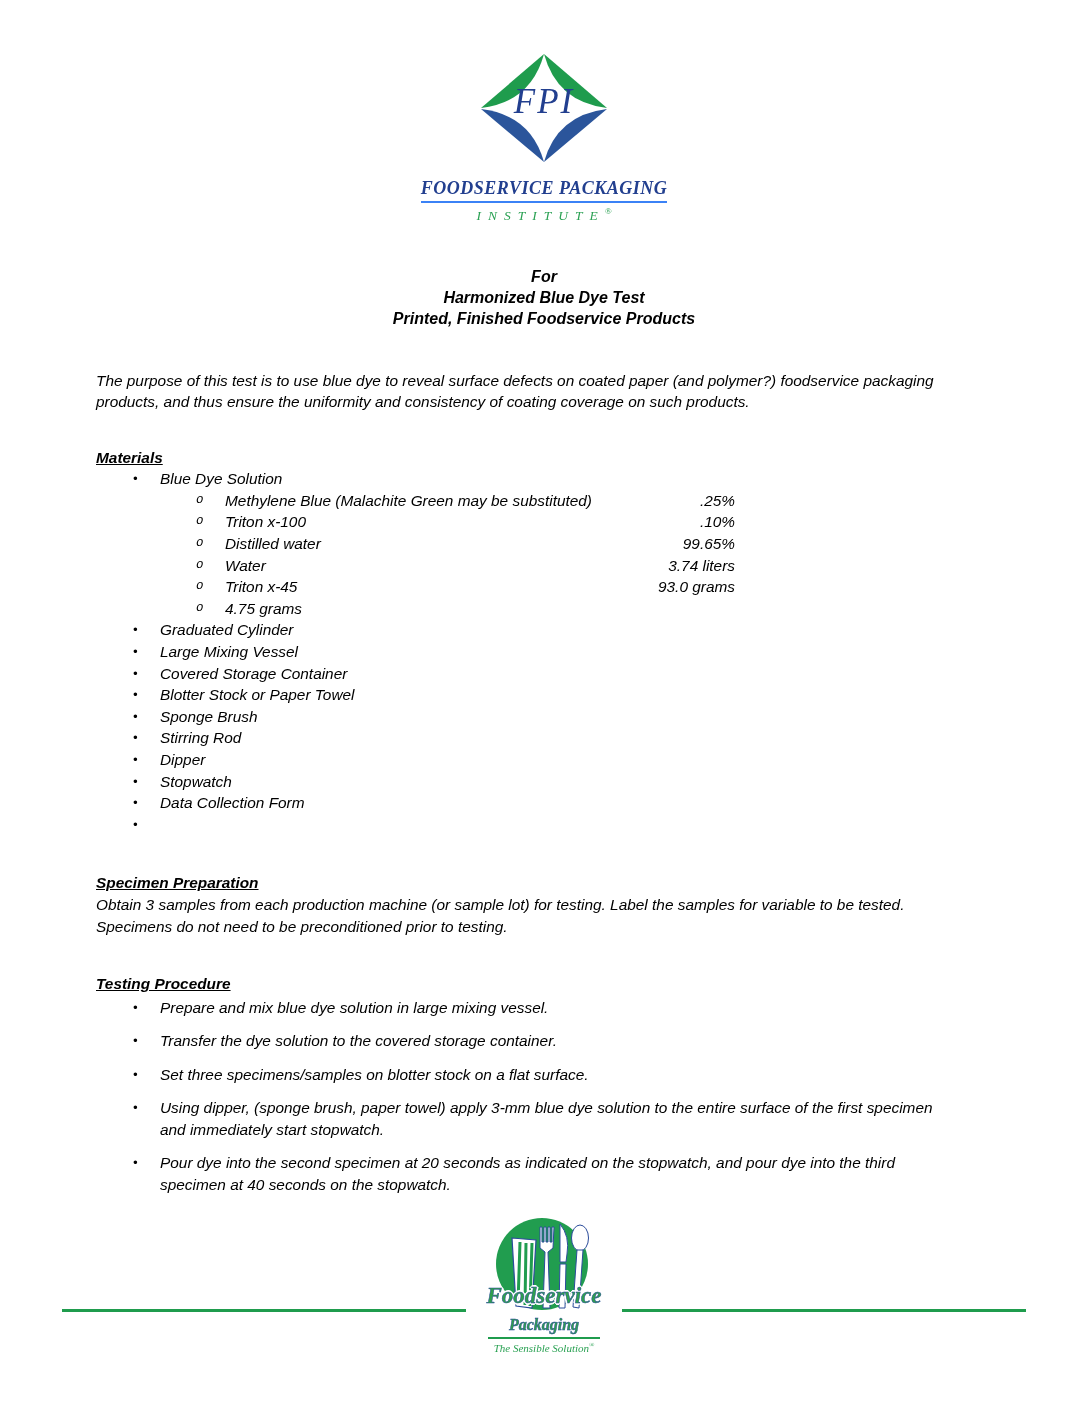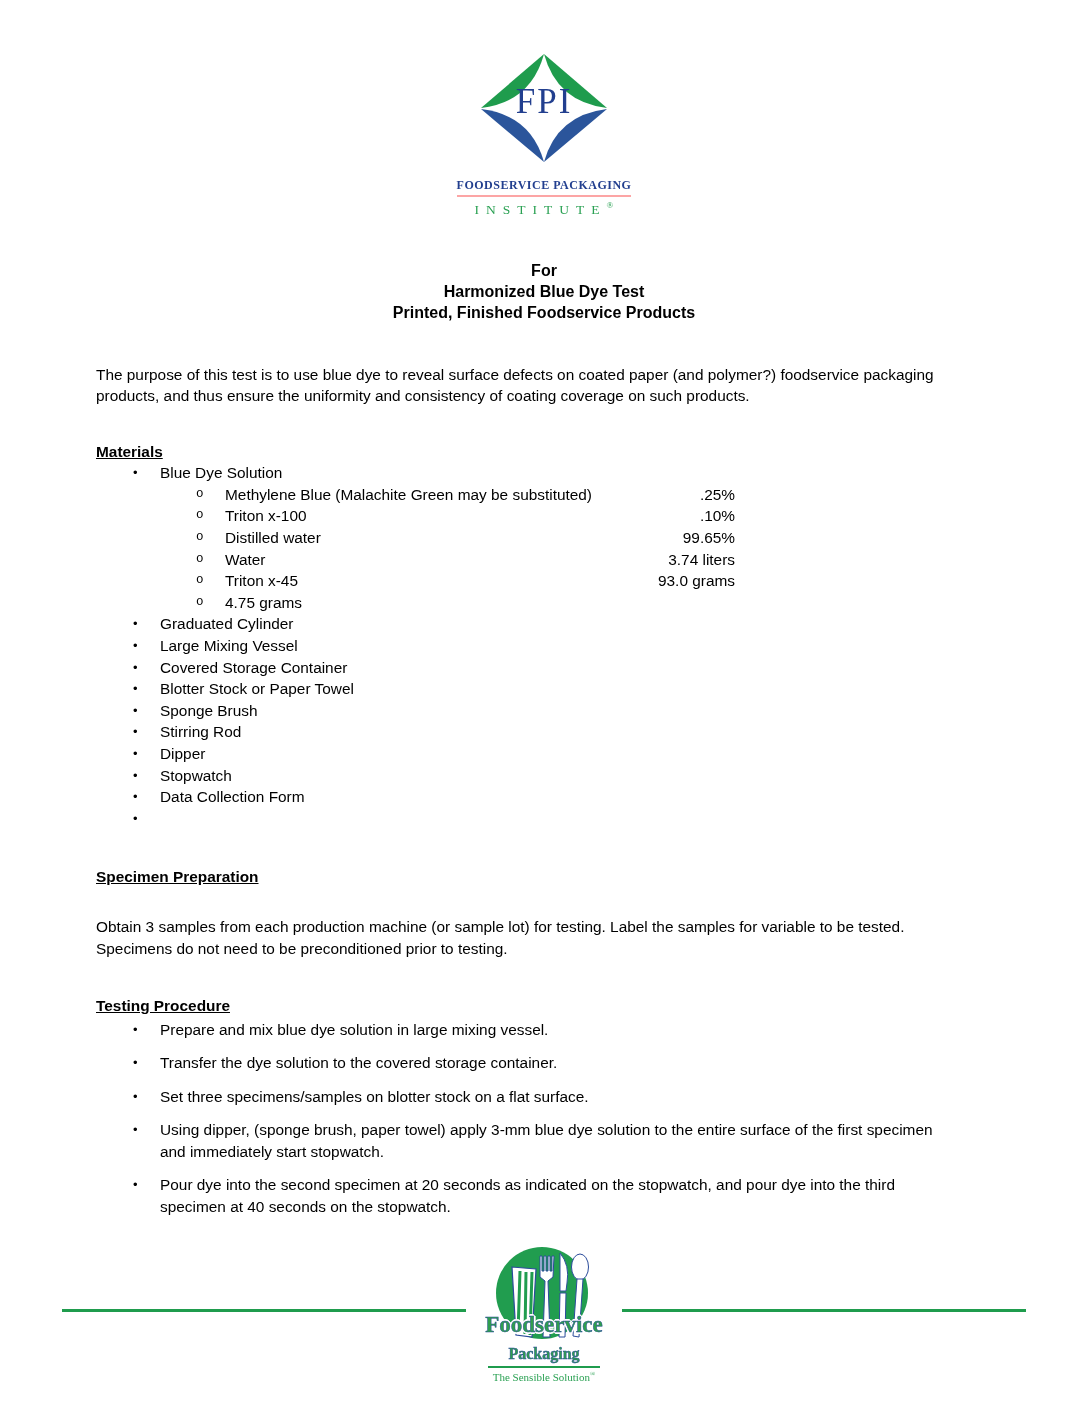--- a/index.html
+++ b/index.html
@@ -6,42 +6,43 @@
   html,body { background:#e8e8e8; }
   .page {
     position:relative;
     width:1088px; height:1408px;
     margin:0 auto;
     background:#ffffff;
     font-family:"Liberation Sans", sans-serif;
     font-size:15.4px;
     color:#000;
     overflow:hidden;
+    font-style:italic;
   }
 
   
   .top-logo { padding-top:48px; text-align:center; }
   .diamond-wrap { position:relative; width:170px; height:120px; margin:0 auto; }
   .diamond-wrap svg { display:block; width:170px; height:120px; }
   .fpi-monogram {
     position:absolute; top:34px; left:0; width:100%;
     text-align:center;
     font-family:"Liberation Serif", serif;
     font-size:35px; letter-spacing:2px;
     color:#223f8f; font-weight:400;
   }
   .fpi-wordmark {
     display:inline-block;
     margin-top:10px;
     font-family:"Liberation Serif", serif;
     font-weight:700;
-    font-size:12px;
+    font-size:18px;
     letter-spacing:0.5px;
     color:#223f8f;
-    border-bottom:2px solid #fca5a5;
+    border-bottom:2px solid #3b82f6;
     padding-bottom:2px;
   }
   .fpi-institute {
     margin-top:3px;
     font-family:"Liberation Serif", serif;
     font-size:13.5px;
     letter-spacing:7px;
     color:#2aa153;
   }
   .fpi-institute .reg { font-size:9px; letter-spacing:0; vertical-align:super; }
@@ -55,21 +56,21 @@
     line-height:21px;
   }
 
   
   .content { margin-left:96px; margin-right:95px; }
   h2.sec {
     font-size:15.4px; font-weight:700;
     text-decoration:underline;
     line-height:21.6px;
   }
-  .para { width:885px; line-height:21.6px;margin-top:28px; }
+  .para { width:885px; line-height:21.6px; }
   .sec-purpose  { margin-top:41px; }
   .sec-materials{ margin-top:34px; }
   .sec-specimen { margin-top:37px; }
   .sec-testing  { margin-top:36px; }
 
   
   .mat-item { display:flex; margin-left:37px; line-height:21.6px; }
   .mat-item .b1 { width:27px; font-size:13px; }
   .mat-sub { display:flex; margin-left:100px; width:539px; line-height:21.6px; }
   .mat-sub .b2 { width:29px; font-family:"Liberation Mono", monospace; font-size:12.5px; }
@@ -81,21 +82,21 @@
   .test-item .b1 { width:27px; font-size:13px; flex:0 0 27px; }
   .test-item .txt { width:795px; }
 
   
   .footer-rule {
     position:absolute; top:1309px; left:62px;
     width:964px; height:3px;
     background:#1f9c4d;
   }
   .bottom-logo {
-    position:absolute; top:1241px; left:466px;
+    position:absolute; top:1212px; left:466px;
     width:156px;
     background:#ffffff;
     text-align:center;
     padding:4px 2px 6px 2px;
   }
   .bottom-logo svg { display:block; margin:0 auto; }
   .bl-word {
     font-family:"Liberation Serif", serif;
     font-weight:700;
     color:#2f9e4e;

